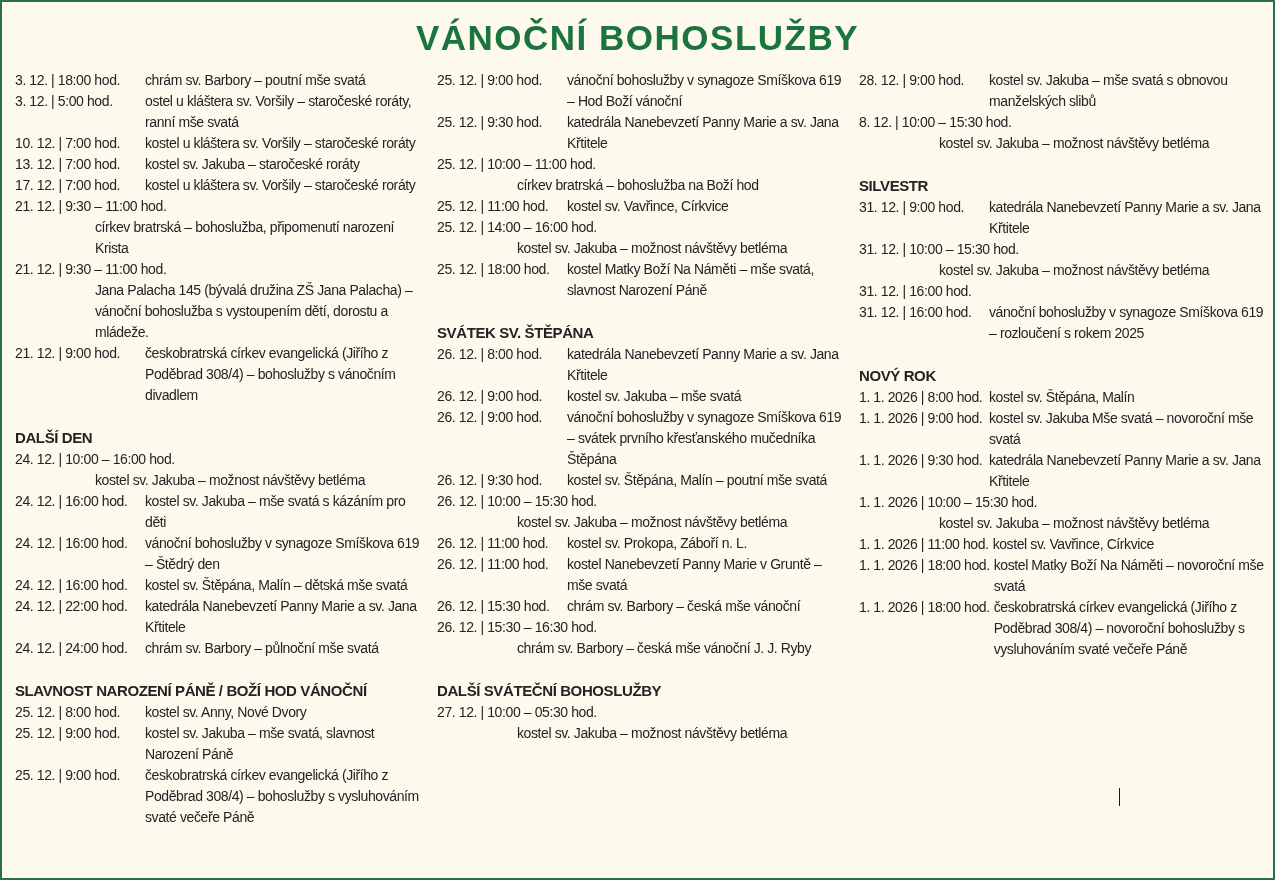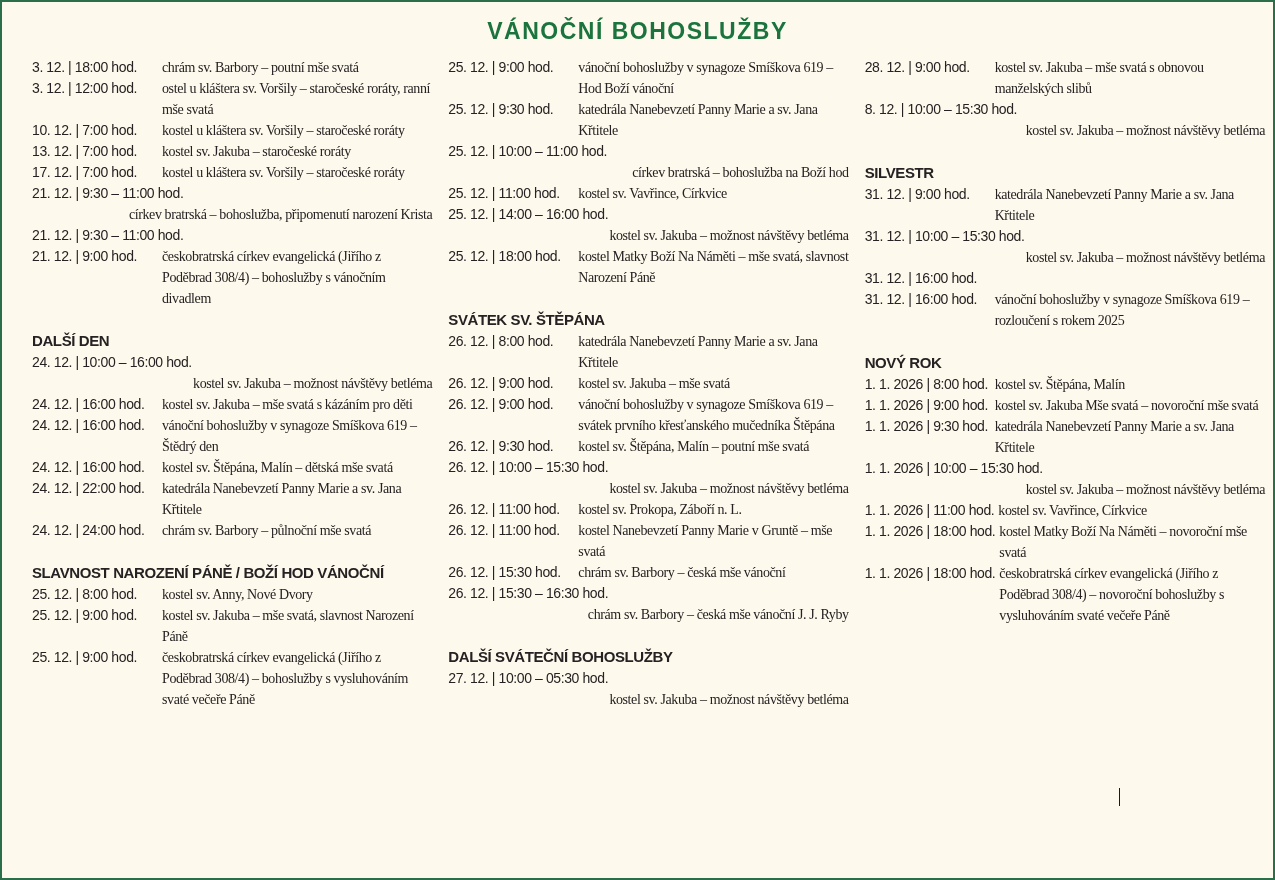--- a/index.html
+++ b/index.html
@@ -9,50 +9,50 @@
     box-sizing:border-box;
     background:#fdf9ec;
     border:2px solid #2a6f4a;
     overflow:hidden;
     font-family:"Liberation Sans","DejaVu Sans",sans-serif;
     font-stretch:condensed;
     color:#262223;
   }
   .title{
     text-align:center;
-    font-size:23px;
+    font-size:35px;
     font-weight:bold;
     letter-spacing:1.5px;
     margin:16px 0 10px 0;
   }
   .columns{
     display:flex;
     gap:16px;
-    padding:2px 8px 0 30px;
+    padding:2px 8px 0 13px;
     align-items:flex-start;
   }
   .column{
     flex:1 1 0;
     min-width:0;
     font-size:14px;
     line-height:21px;
     letter-spacing:-0.4px;
   }
   .section + .section{margin-top:21px;}
   .section-header{
     font-weight:bold;
     font-size:15px;
     margin:0 0 1px 0;
   }
   .entry{display:flex;align-items:flex-start;}
   .entry .when{flex:0 0 auto;min-width:130px;white-space:nowrap;padding-right:4px;box-sizing:border-box;}
-  .entry .what{flex:1 1 auto;min-width:0;font-family:Liberation Serif, serif;}
+  .entry .what{flex:1 1 auto;min-width:0;}
   .entry.wide{display:block;}
   .entry.wide .when{display:block;min-width:0;}
-  .entry.wide .what{display:block;margin-left:80px;text-align:right;}
+  .entry.wide .what{display:block;margin-left:80px;}
   .caret{
     position:absolute;
     width:1px;height:18px;
     background:#1a1a1a;
   }
 </style>
 </head>
 <body>
 
 <div class="page" style="background: rgb(253, 249, 236); border-color: rgb(42, 111, 74); color: rgb(38, 34, 35);">
@@ -60,21 +60,21 @@
   <div class="columns">
   <div class="column">
   <div class="section">
 
   <div class="entry">
     <span class="when">3. 12. | 18:00 hod.</span>
     <span class="what">chrám sv. Barbory – poutní mše svatá</span>
   </div>
 
   <div class="entry">
-    <span class="when">3. 12. | 12:00 hod.</span>
+    <span class="when">3. 12. | 5:00 hod.</span>
     <span class="what">ostel u kláštera sv. Voršily – staročeské roráty, ranní mše svatá</span>
   </div>
 
   <div class="entry">
     <span class="when">10. 12. | 7:00 hod.</span>
     <span class="what">kostel u kláštera sv. Voršily – staročeské roráty</span>
   </div>
 
   <div class="entry">
     <span class="when">13. 12. | 7:00 hod.</span>
@@ -86,20 +86,21 @@
     <span class="what">kostel u kláštera sv. Voršily – staročeské roráty</span>
   </div>
 
   <div class="entry wide">
     <span class="when">21. 12. | 9:30 – 11:00 hod.</span>
     <span class="what">církev bratrská – bohoslužba, připomenutí narození Krista</span>
   </div>
 
   <div class="entry wide">
     <span class="when">21. 12. | 9:30 – 11:00 hod.</span>
+    <span class="what">Jana Palacha 145 (bývalá družina ZŠ Jana Palacha) – vánoční bohoslužba s vystoupením dětí, dorostu a mládeže.</span>
   </div>
 
   <div class="entry">
     <span class="when">21. 12. | 9:00 hod.</span>
     <span class="what">českobratrská církev evangelická (Jiřího z Poděbrad 308/4) – bohoslužby s vánočním divadlem</span>
   </div>
 </div>
 
   <div class="section">
     <div class="section-header">DALŠÍ DEN</div>

